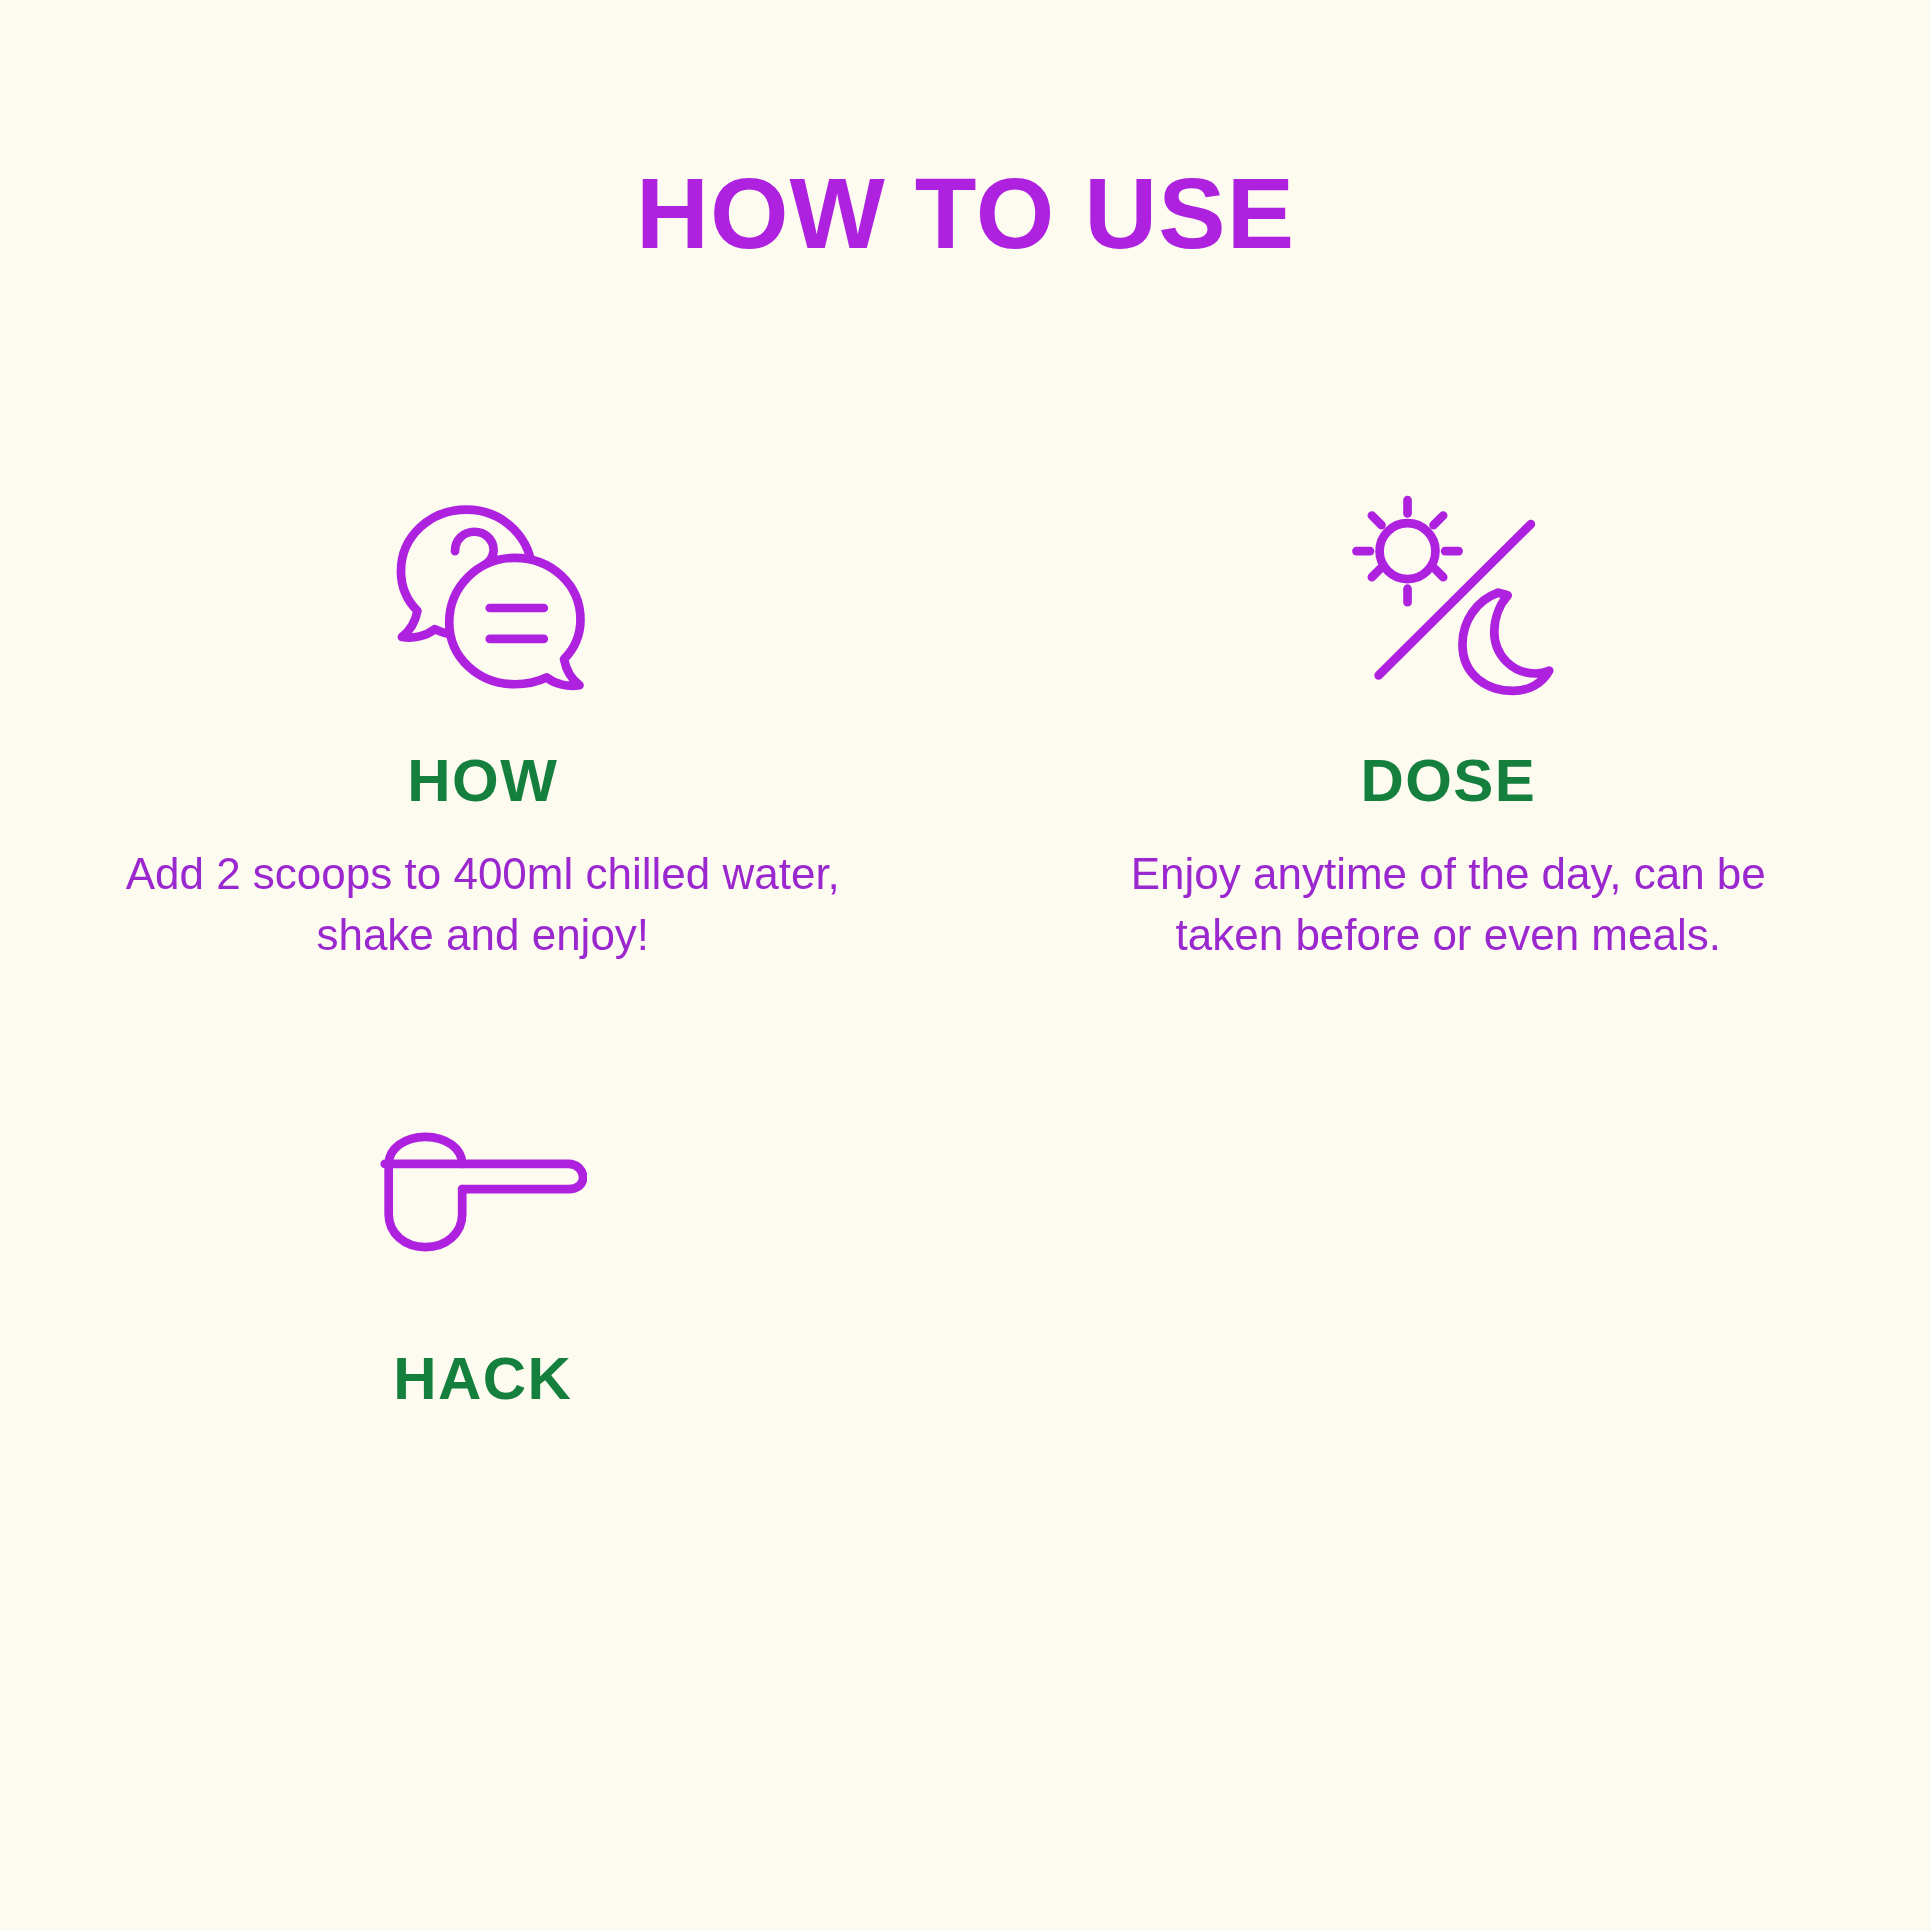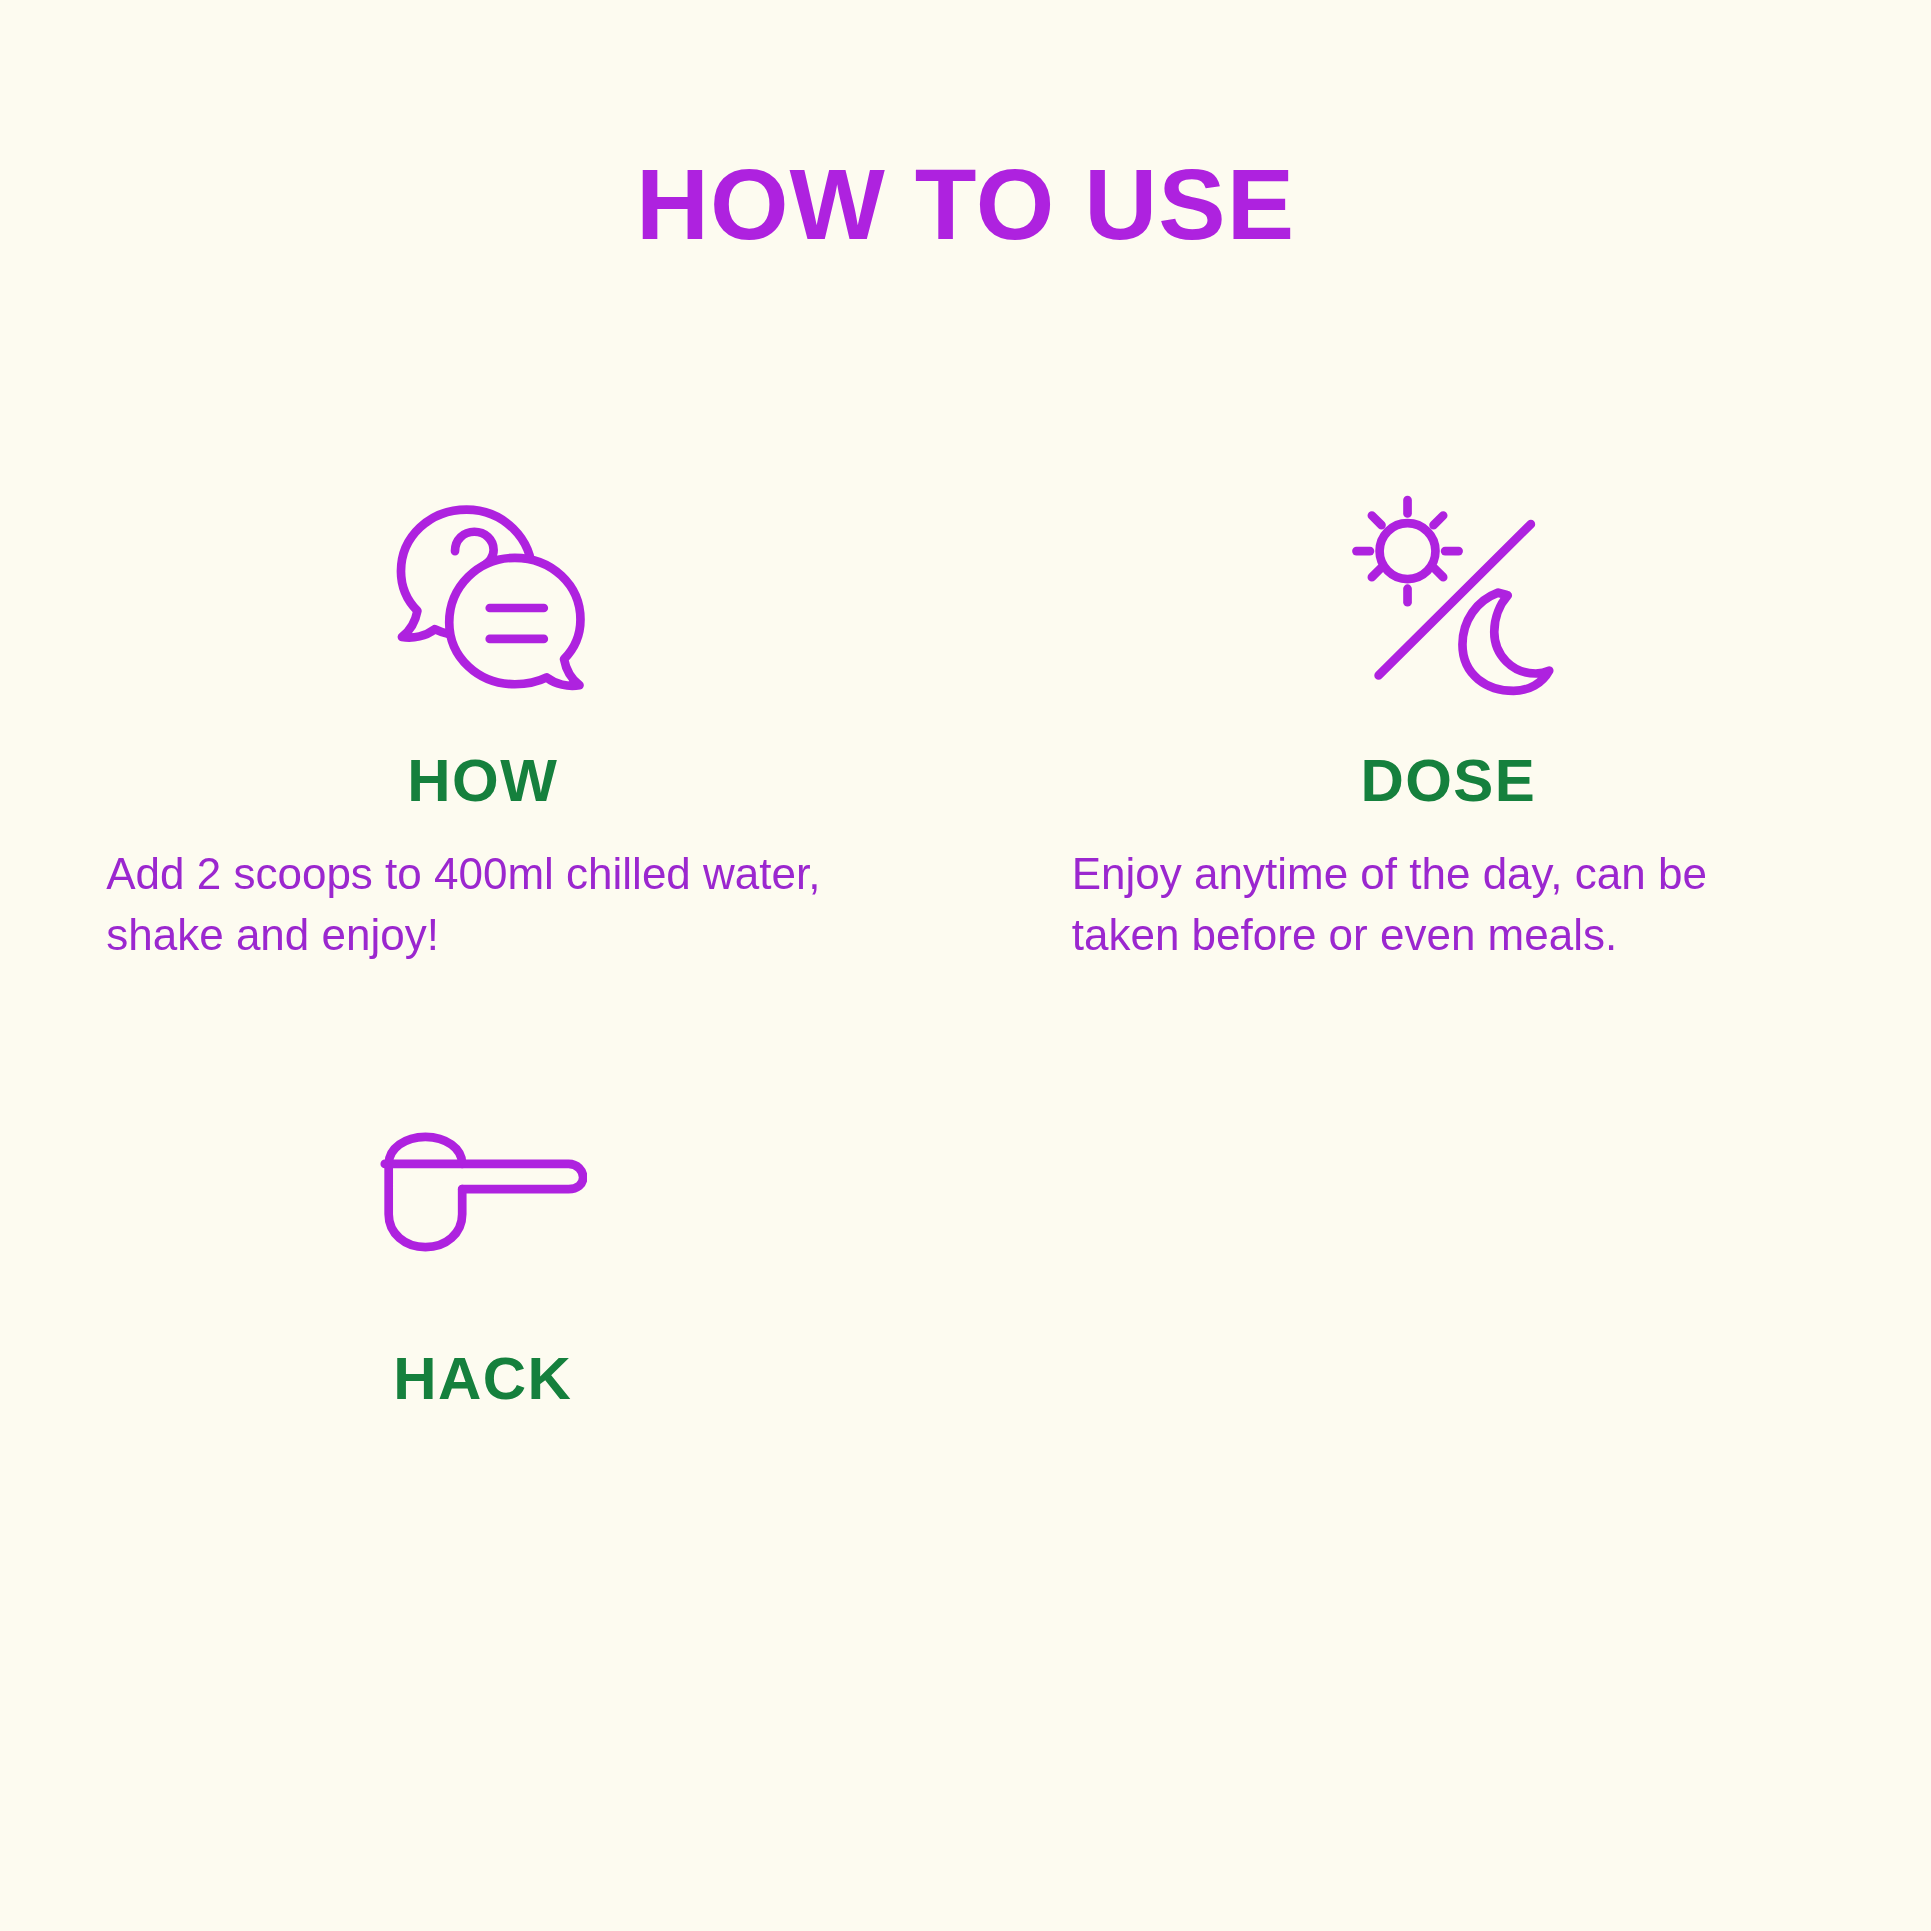--- a/index.html
+++ b/index.html
@@ -15,21 +15,21 @@
   }
   .page {
     position: relative;
     width: 1931px;
     height: 1931px;
     background: #FDFBF0;
     box-sizing: border-box;
   }
   .page-title {
     position: absolute;
-    top: 154px;
+    top: 163px;
     left: 0;
     width: 1931px;
     text-align: center;
     font-size: 101px;
     font-weight: 700;
     letter-spacing: 1px;
     color: #AE22DF;
     line-height: 1.0;
     font-family: "Liberation Sans", sans-serif;
   }
@@ -68,20 +68,21 @@
     color: #15803d;
     text-align: center;
     line-height: 1.0;
     font-family: "Liberation Sans", sans-serif;
   }
   .cell-body {
     margin-top: 33px;
     font-size: 44px;
     font-weight: 400;
     color: #9B27CF;
+    text-align: center;
     line-height: 1.38;
     max-width: 753px;
     font-family: "Liberation Sans", sans-serif;
   }
   .cell-dose .cell-body,
   .cell-glow .cell-body {
     max-width: 830px;
   }
 </style>
 </head>

